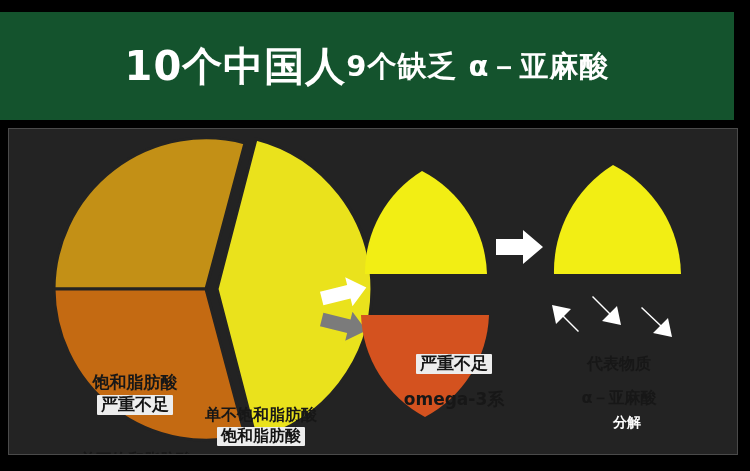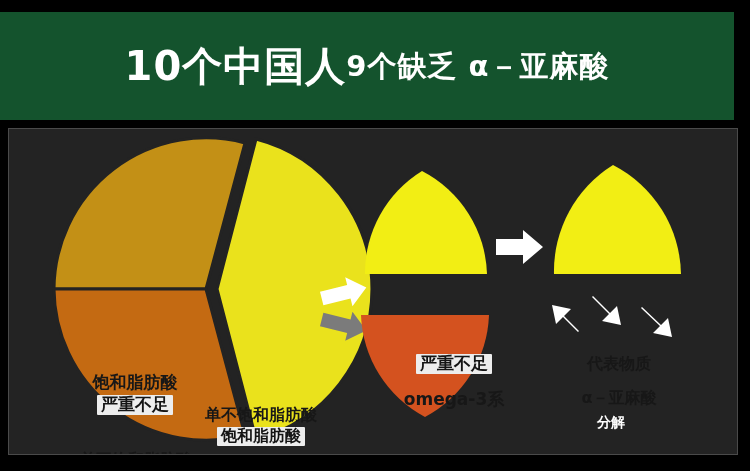--- a/index.html
+++ b/index.html
@@ -91,21 +91,21 @@
   }
 
   
   #lbl-sat      { left: 52px;  top: 244px; width: 148px; font-size: 17px; }
   #lbl-mono     { left: 44px;  top: 322px; width: 166px; font-size: 16px; }
   #lbl-poly     { left: 174px; top: 277px; width: 156px; font-size: 16px; }
 
   
   #lbl-o3       { left: 382px; top: 225px; width: 126px; font-size: 17px; }
   #lbl-rep      { left: 540px; top: 226px; width: 140px; font-size: 16px; }
-  #lbl-decomp   { left: 576px; top: 286px; width: 52px;  font-size: 14px; }
+  #lbl-decomp   { left: 592px; top: 286px; width: 52px;  font-size: 14px; }
 
   .sub-line { margin-top: 16px; display: block; }
   .chipwrap { margin-top: 3px; display: block; }
 </style>
 </head>
 <body>
 
 <div id="poster">
 
   <div id="header-banner">

